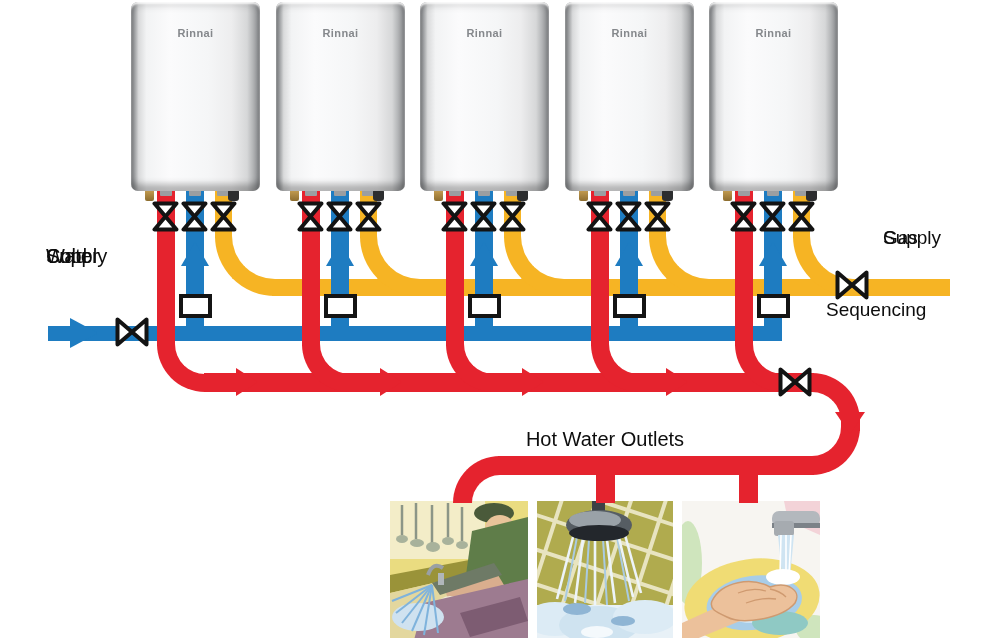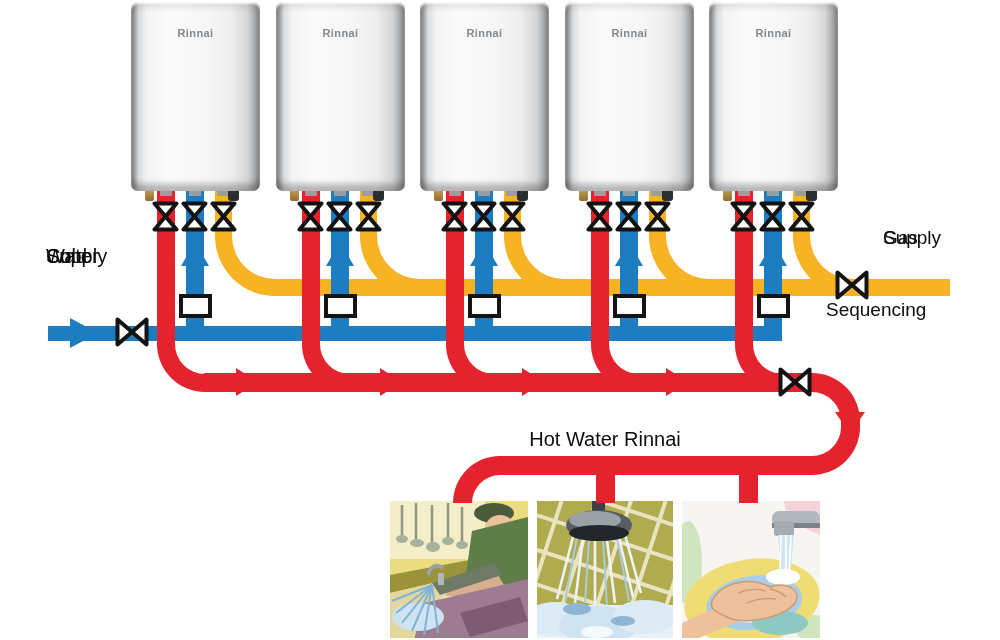--- a/index.html
+++ b/index.html
@@ -330,21 +330,21 @@
   <div id="coldLabel" class="lbl">
     <div>Cold</div>
     <div>Water</div>
     <div>Supply</div>
   </div>
   <div id="gasLabel" class="lbl">
     <div>Gas</div>
     <div>Supply</div>
   </div>
   <div id="seqLabel" class="lbl">Sequencing</div>
-  <div id="hotLabel" class="lbl">Hot Water Rinnai</div>
+  <div id="hotLabel" class="lbl">Hot Water Outlets</div>
 
   <div id="scene1" class="scene">
     <svg viewBox="0 0 138 139" preserveAspectRatio="none">
       <rect x="0" y="0" width="138" height="139" fill="#eadc80"></rect>
       <rect x="0" y="0" width="95" height="58" fill="#f3edc8"></rect>
       <g stroke="#8c9687" stroke-width="2.5" fill="none">
         <path d="M12 4 V34"></path>
           <path d="M26 2 V38"></path>
           <path d="M42 4 V42"></path>
           <path d="M58 2 V36"></path>

